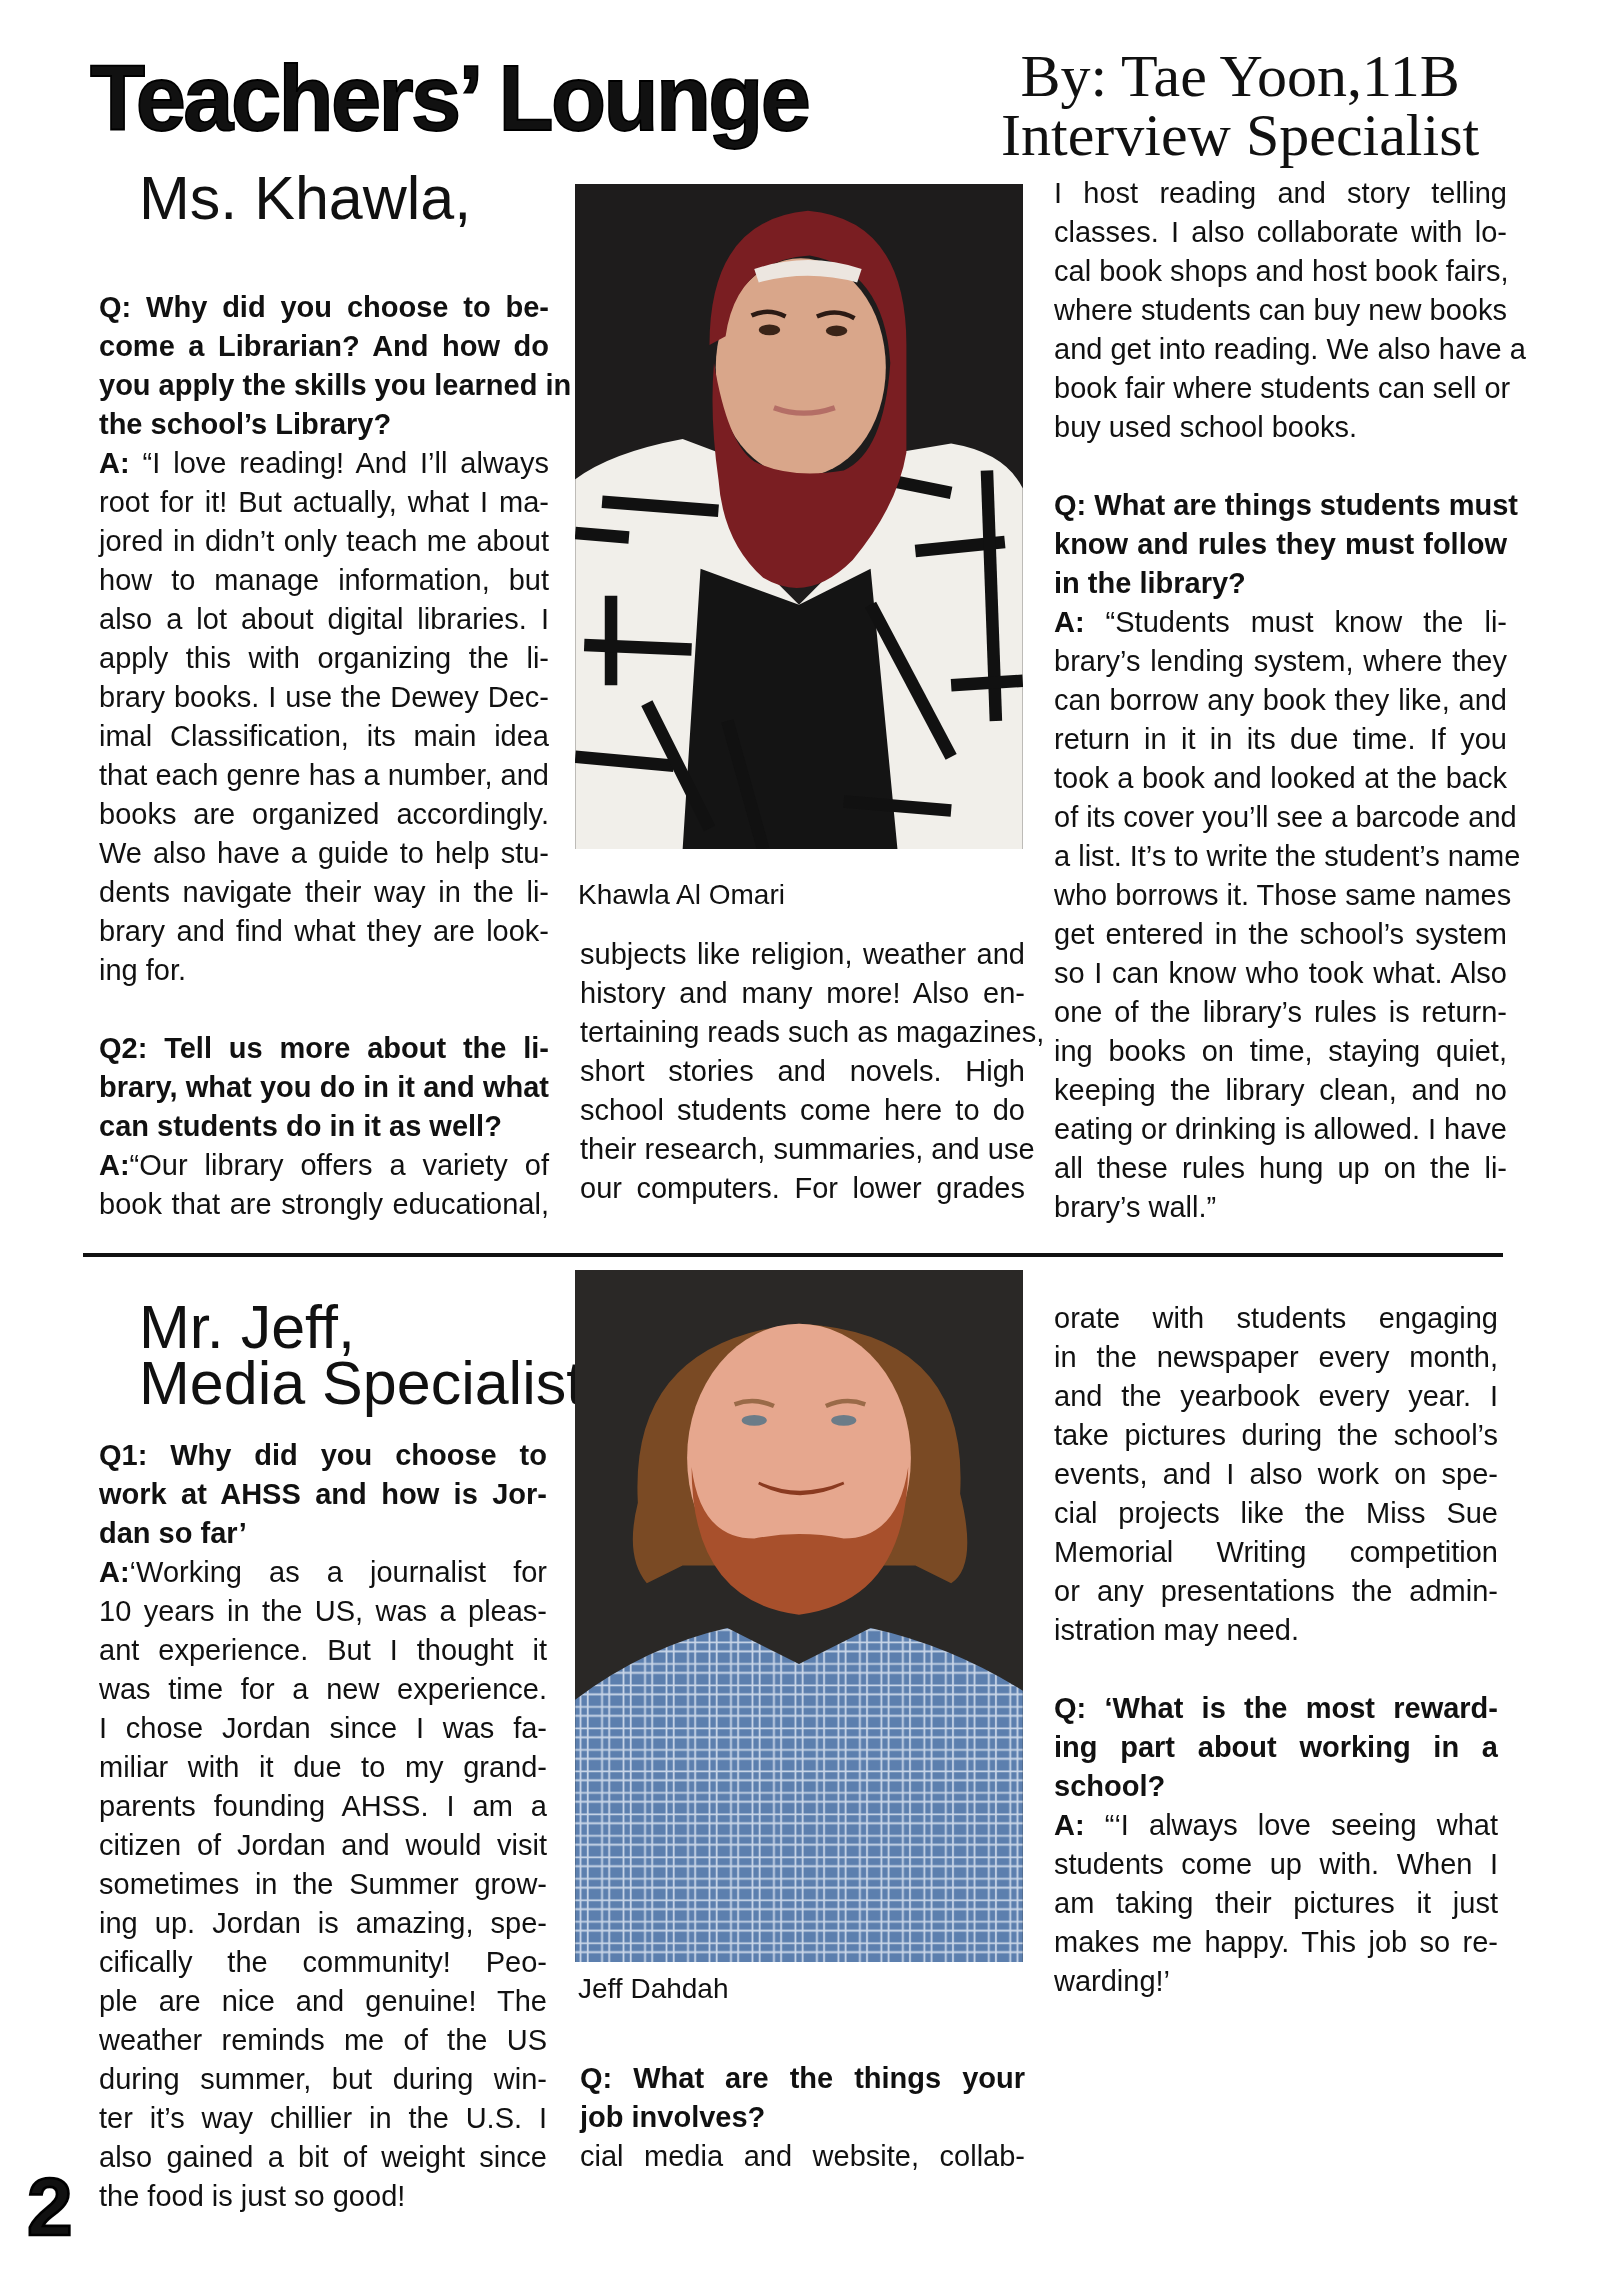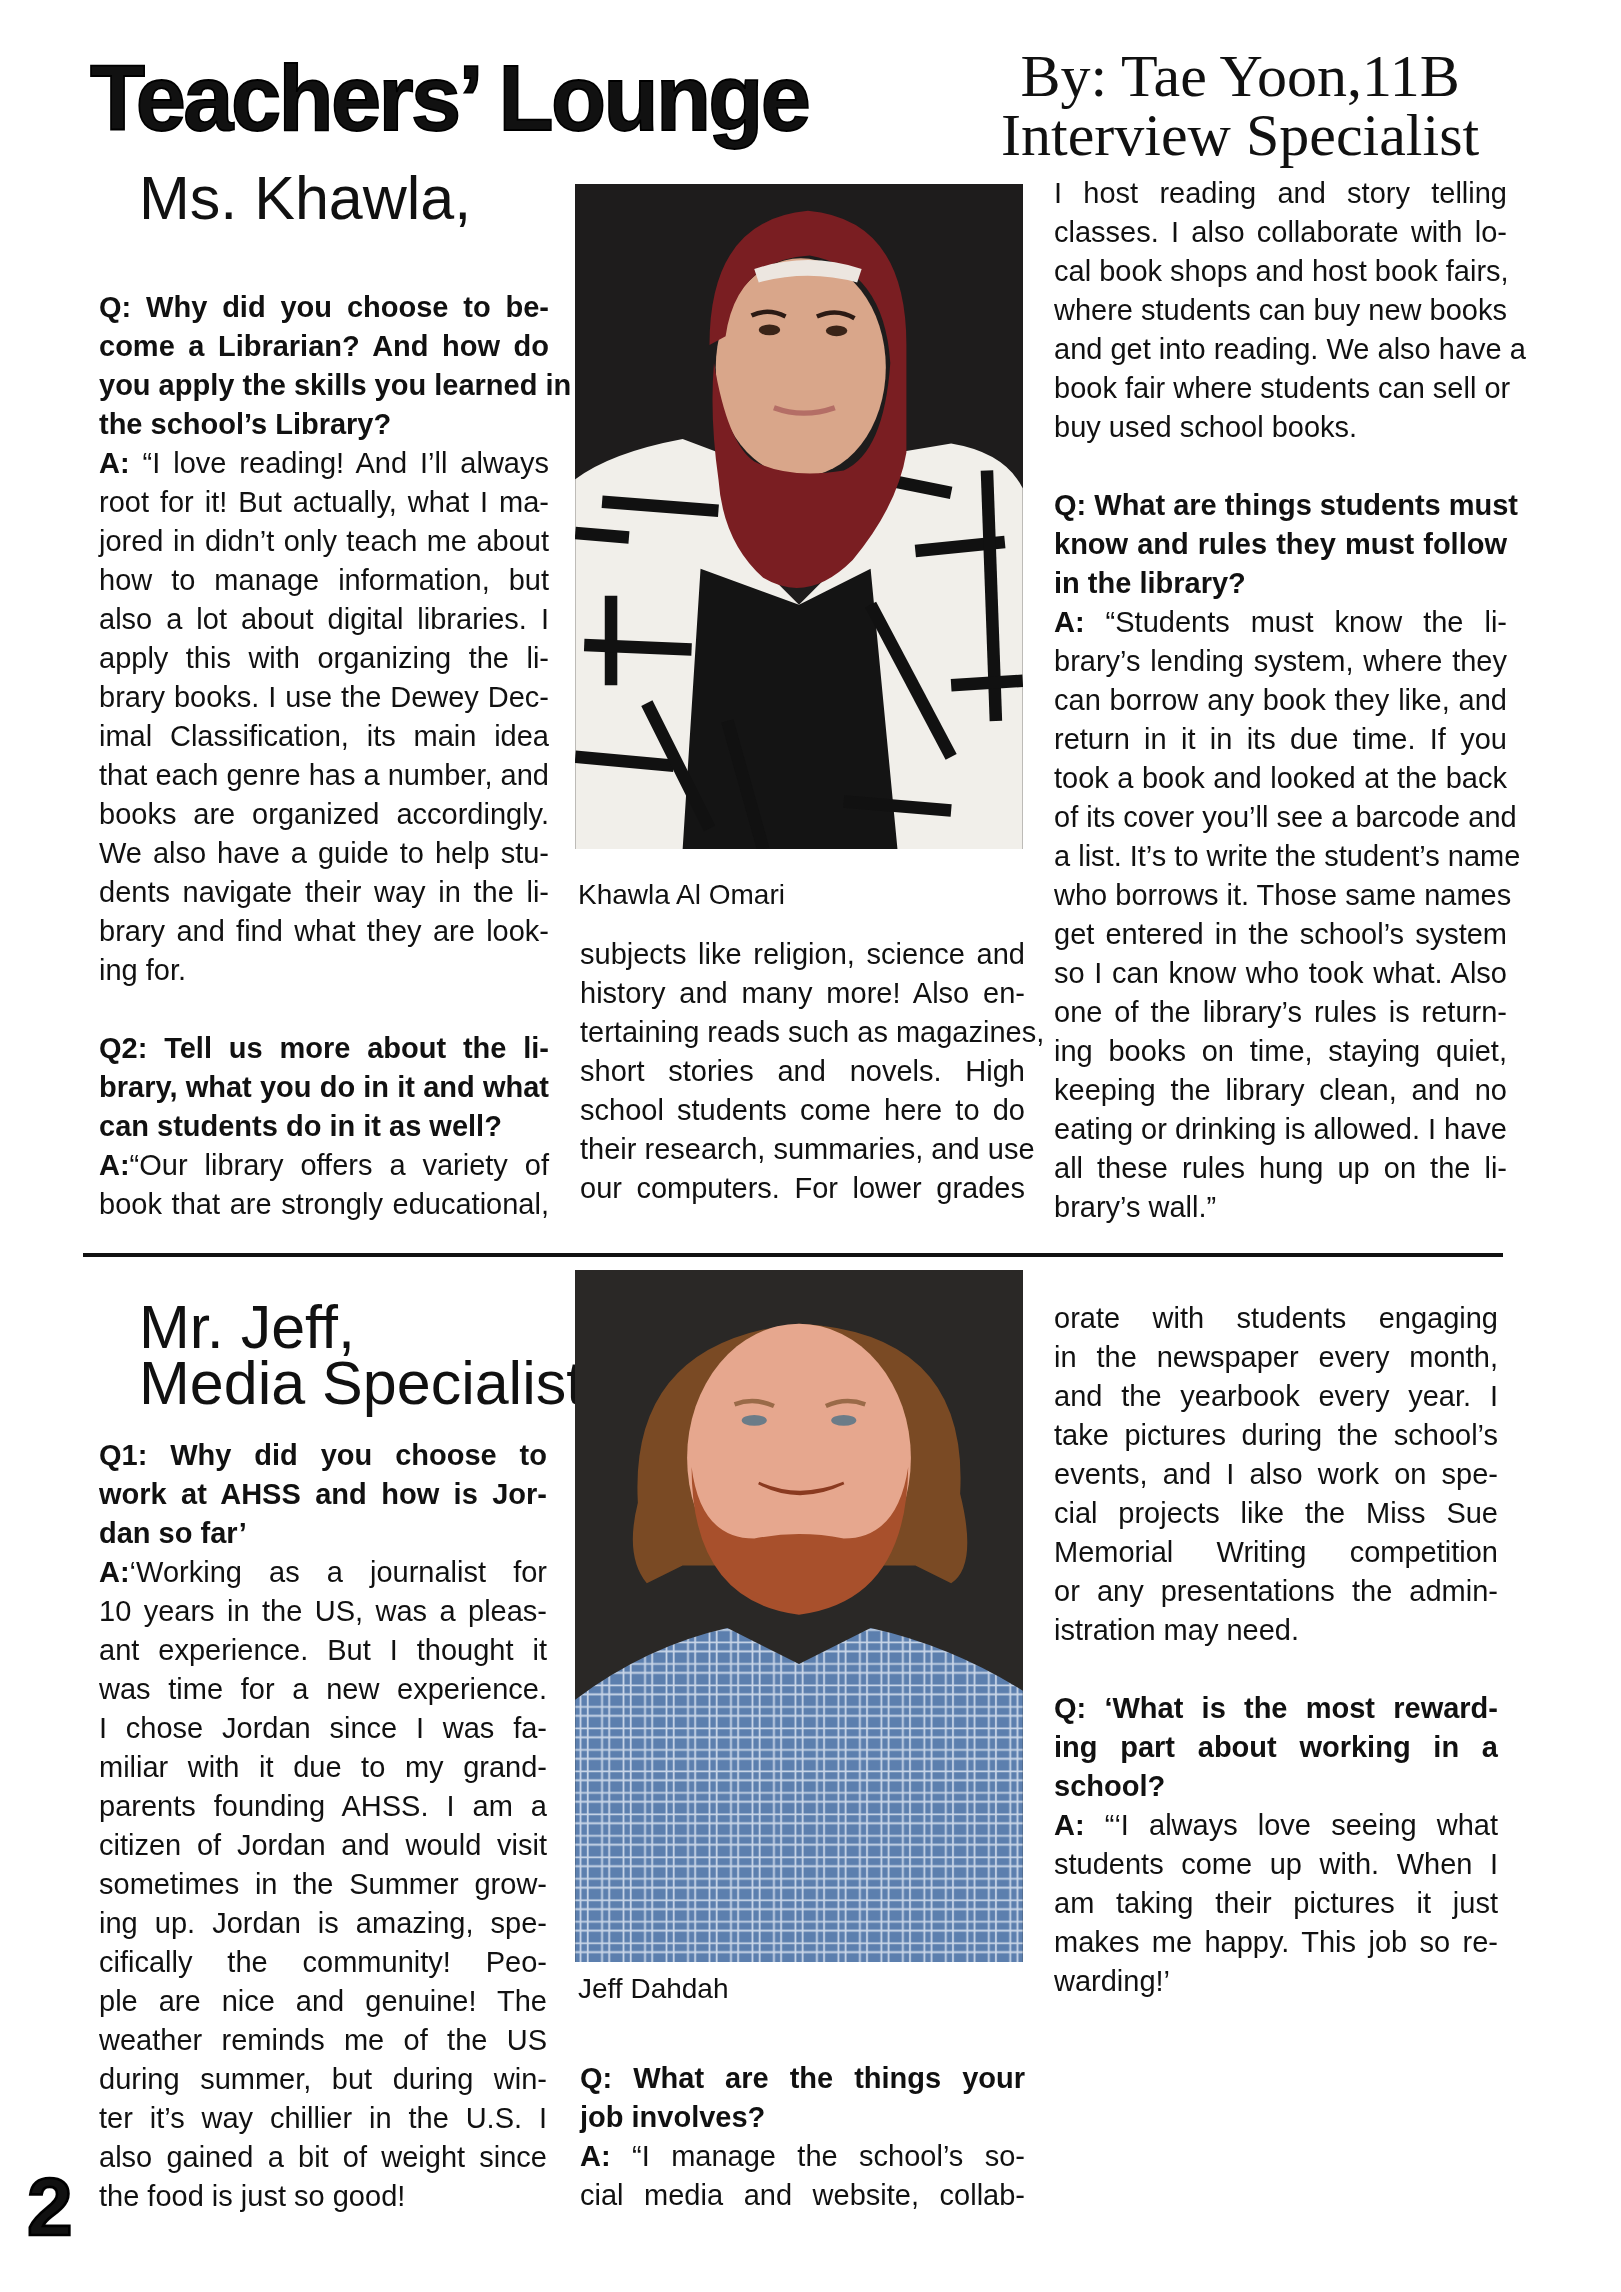--- a/index.html
+++ b/index.html
@@ -119,21 +119,21 @@
     <path d="M197 147 Q215 138 235 148" stroke="#2b1a14" stroke-width="5" fill="none"></path>
     <path d="M270 148 Q292 138 312 150" stroke="#2b1a14" stroke-width="5" fill="none"></path>
     <ellipse cx="217" cy="163" rx="12" ry="6" fill="#3a2418"></ellipse>
     <ellipse cx="292" cy="164" rx="12" ry="6" fill="#3a2418"></ellipse>
     <path d="M222 250 Q255 262 290 250" stroke="#b46e66" stroke-width="6" fill="none"></path>
   </svg>
 </div>
 <div class="abs caption" style="left:578px; top:864px;margin-top:15px;">Khawla Al Omari</div>
 
 <div class="abs col" style="left:580px; top:935px; width:445px;">
-    <span class="ln"><span>subjects like religion, science and</span></span>
+    <span class="ln"><span>subjects like religion, weather and</span></span>
     <span class="ln"><span>history and many more! Also en-</span></span>
     <span class="ln"><span>tertaining reads such as magazines,</span></span>
     <span class="ln"><span>short stories and novels. High</span></span>
     <span class="ln"><span>school students come here to do</span></span>
     <span class="ln"><span>their research, summaries, and use</span></span>
     <span class="ln"><span>our computers. For lower grades</span></span>
   </div>
 
 <div class="abs col" style="left:1054px; top:174px; width:453px;">
     <span class="ln"><span>I host reading and story telling</span></span>
@@ -219,21 +219,20 @@
     <ellipse cx="300" cy="168" rx="14" ry="6" fill="#6b7c88"></ellipse>
     <path d="M178 150 Q200 142 222 152" stroke="#9a6a48" stroke-width="5" fill="none"></path>
     <path d="M280 152 Q302 142 324 150" stroke="#9a6a48" stroke-width="5" fill="none"></path>
   </svg>
 </div>
 <div class="abs caption" style="left:578px; top:1973px;text-align:right;">Jeff Dahdah</div>
 
 <div class="abs col" style="left:580px; top:2059px; width:445px;">
     <span class="ln bold"><span>Q: What are the things your</span></span>
     <span class="ln bold last"><span>job involves?</span></span>
-    <span class="ln"><b class="lead" style="white-space: pre;">A: </b><span style="white-space: nowrap;">“I manage the school’s so-</span></span>
     <span class="ln"><span>cial media and website, collab-</span></span>
   </div>
 
 <div class="abs col" style="left:1054px; top:1299px; width:444px;">
     <span class="ln"><span>orate with students engaging</span></span>
     <span class="ln"><span>in the newspaper every month,</span></span>
     <span class="ln"><span>and the yearbook every year. I</span></span>
     <span class="ln"><span>take pictures during the school’s</span></span>
     <span class="ln"><span>events, and I also work on spe-</span></span>
     <span class="ln"><span>cial projects like the Miss Sue</span></span>

